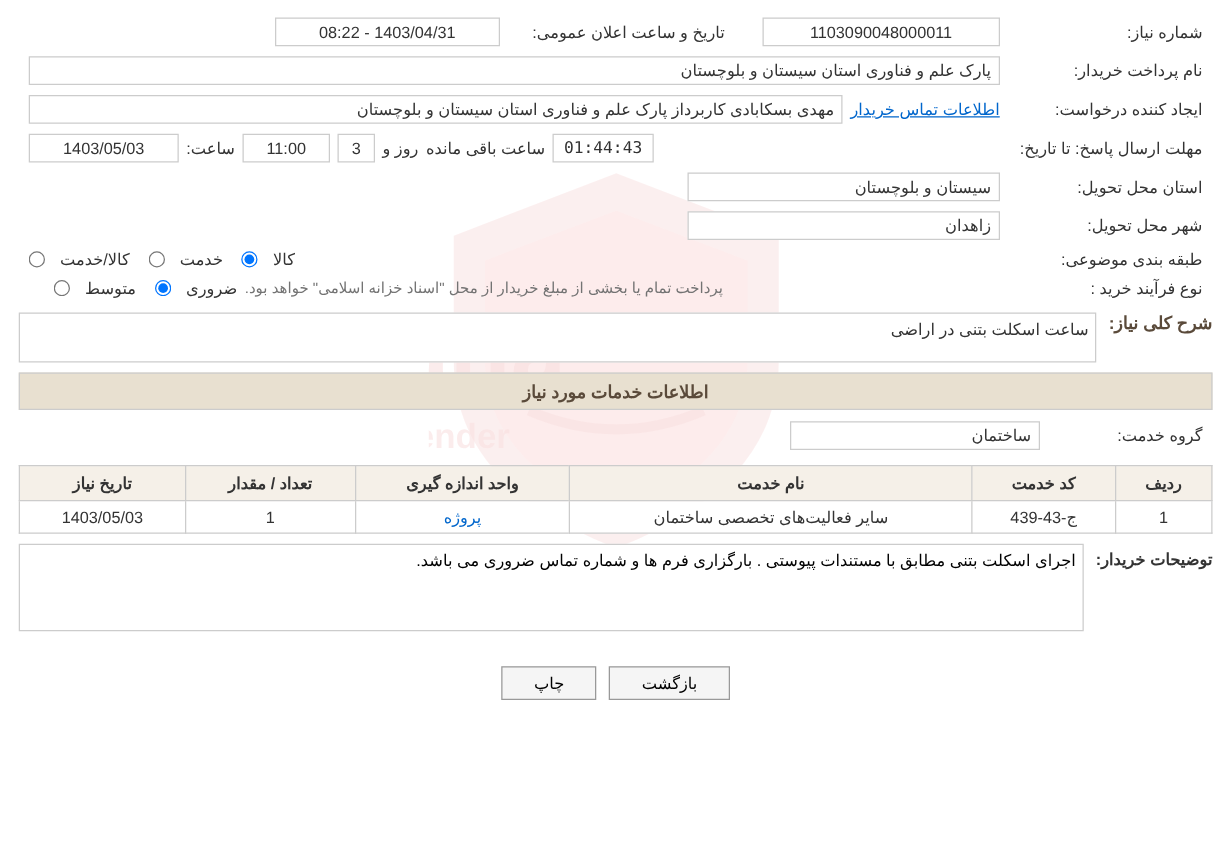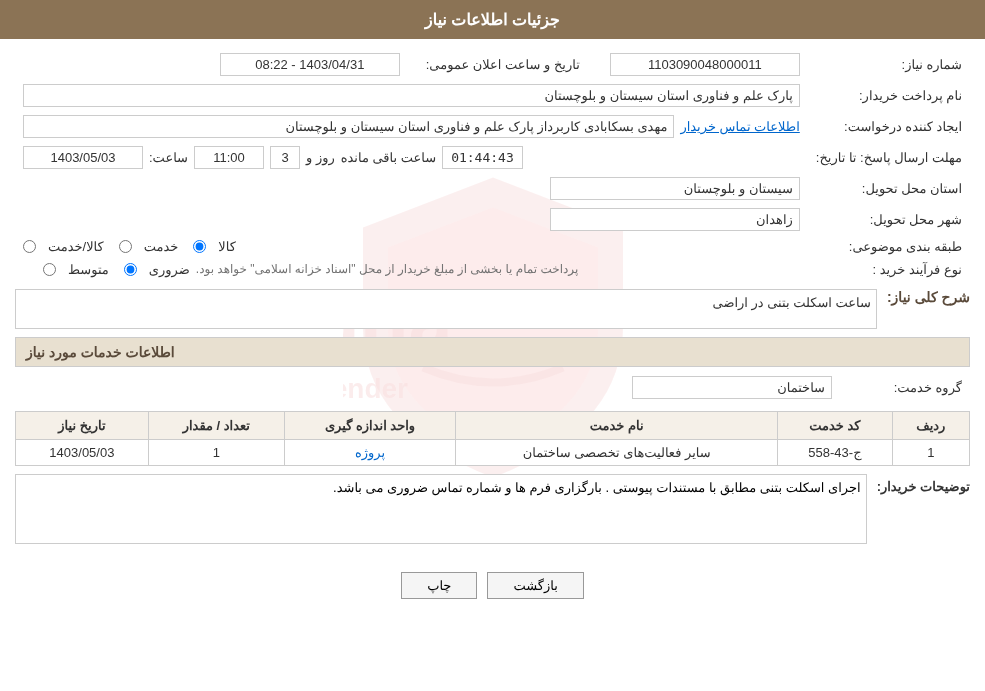--- a/index.html
+++ b/index.html
@@ -59,21 +59,21 @@
       padding: 3px 6px;
       background: #fff;
       text-align: right;
     }
     .section-header {
       background: #e8e0d0;
       border: 1px solid #ccc;
       padding: 6px 10px;
       font-size: 14px;
       font-weight: bold;
-      text-align: left;
+      text-align: center;
       margin: 8px 0 5px 0;
       color: #5a4a3a;
     }
     .row-flex {
       display: flex;
       align-items: center;
       gap: 6px;
     }
     .timer-box {
       border: 1px solid #ccc;
@@ -166,21 +166,20 @@
     }
     .notice-text {
       color: #737373;
       font-size: 12px;
     }
   </style>
 </head>
 <body>
 
 <div class="page-wrapper">
-  <div class="header-bar">جزئیات اطلاعات نیاز</div>
 
   <div class="content-area watermark-container">
 
     <div class="shield-watermark">
       <svg width="300" height="320" viewBox="0 0 300 320">
         <path d="M150 10 L280 60 L280 160 Q280 260 150 310 Q20 260 20 160 L20 60 Z" fill="#cc0000" opacity="0.5"></path>
         <path d="M150 40 L255 80 L255 160 Q255 240 150 285 Q45 240 45 160 L45 80 Z" fill="#ff4444" opacity="0.4"></path>
         <text x="110" y="180" font-size="80" fill="#cc0000" font-weight="bold" opacity="0.6">ana</text>
         <path d="M80 200 Q150 230 220 200" stroke="#cc0000" stroke-width="8" fill="none" opacity="0.5"></path>
         <text x="65" y="230" font-size="28" fill="#cc0000" font-weight="bold" opacity="0.6">tender</text>
@@ -318,21 +317,21 @@
             <th>کد خدمت</th>
             <th>نام خدمت</th>
             <th>واحد اندازه گیری</th>
             <th>تعداد / مقدار</th>
             <th>تاریخ نیاز</th>
           </tr>
         </thead>
         <tbody>
           <tr>
             <td>1</td>
-            <td>ج-43-558</td>
+            <td>ج-43-439</td>
             <td>سایر فعالیت‌های تخصصی ساختمان</td>
             <td style="color:#0066cc;">پروژه</td>
             <td>1</td>
             <td>1403/05/03</td>
           </tr>
         </tbody>
       </table>
 
       <div class="row-flex" style="margin-top: 8px; align-items: flex-start; gap: 10px;">
         <div style="font-weight: bold; font-size: 13px; white-space: nowrap; padding-top:5px;">توضیحات خریدار:</div>

